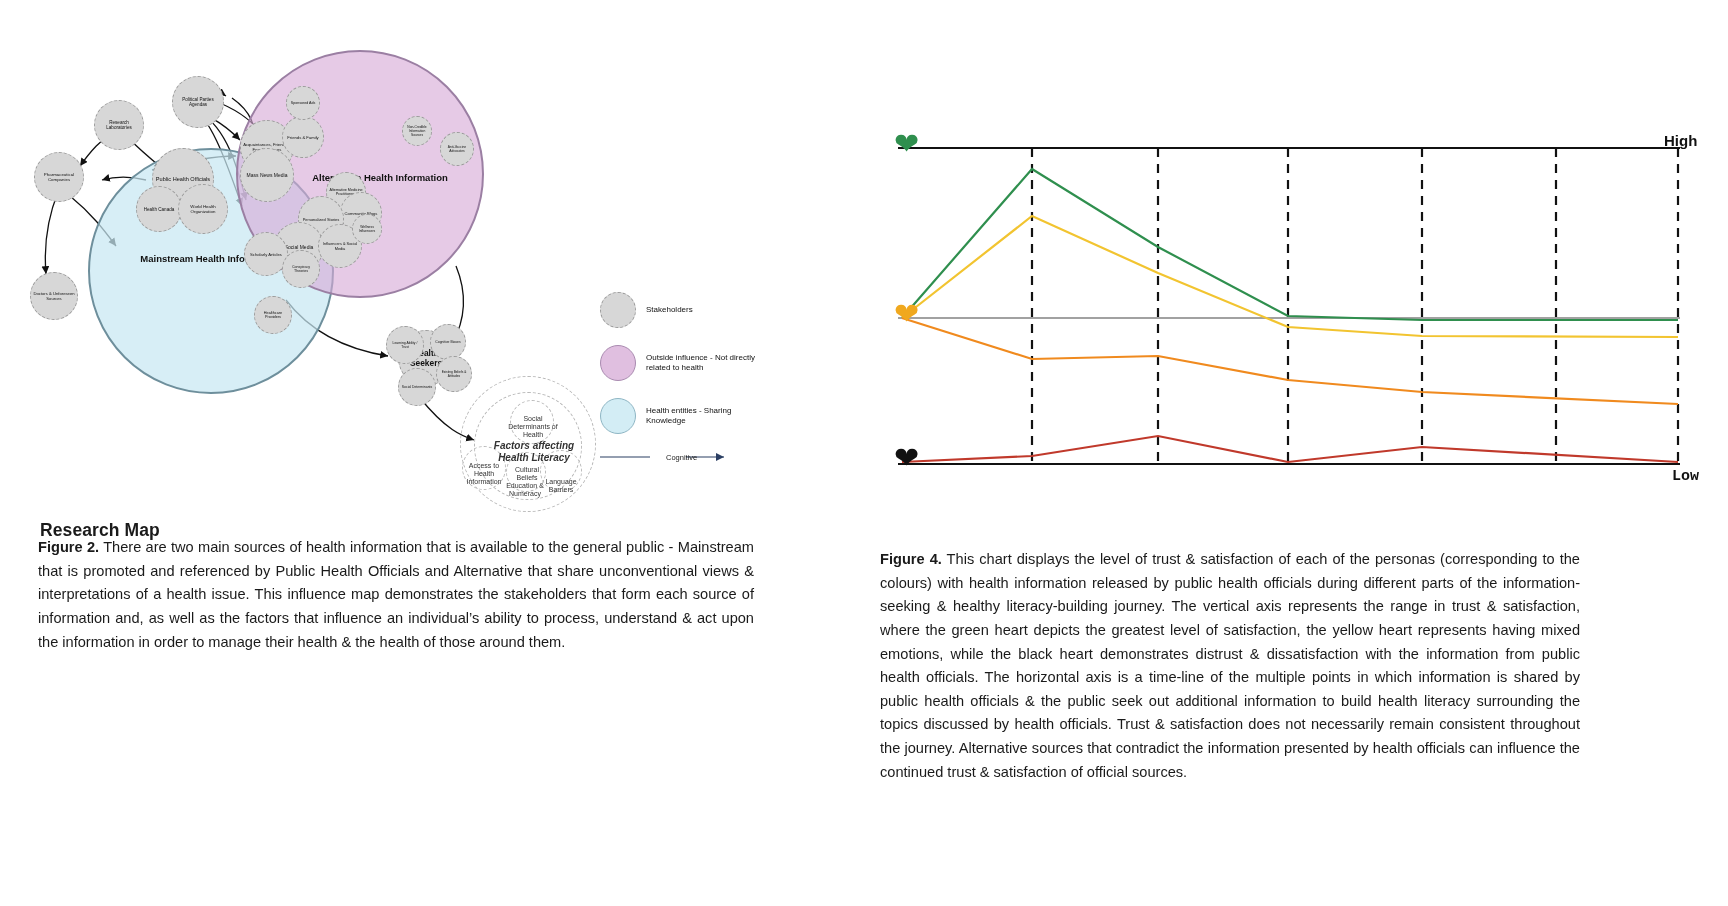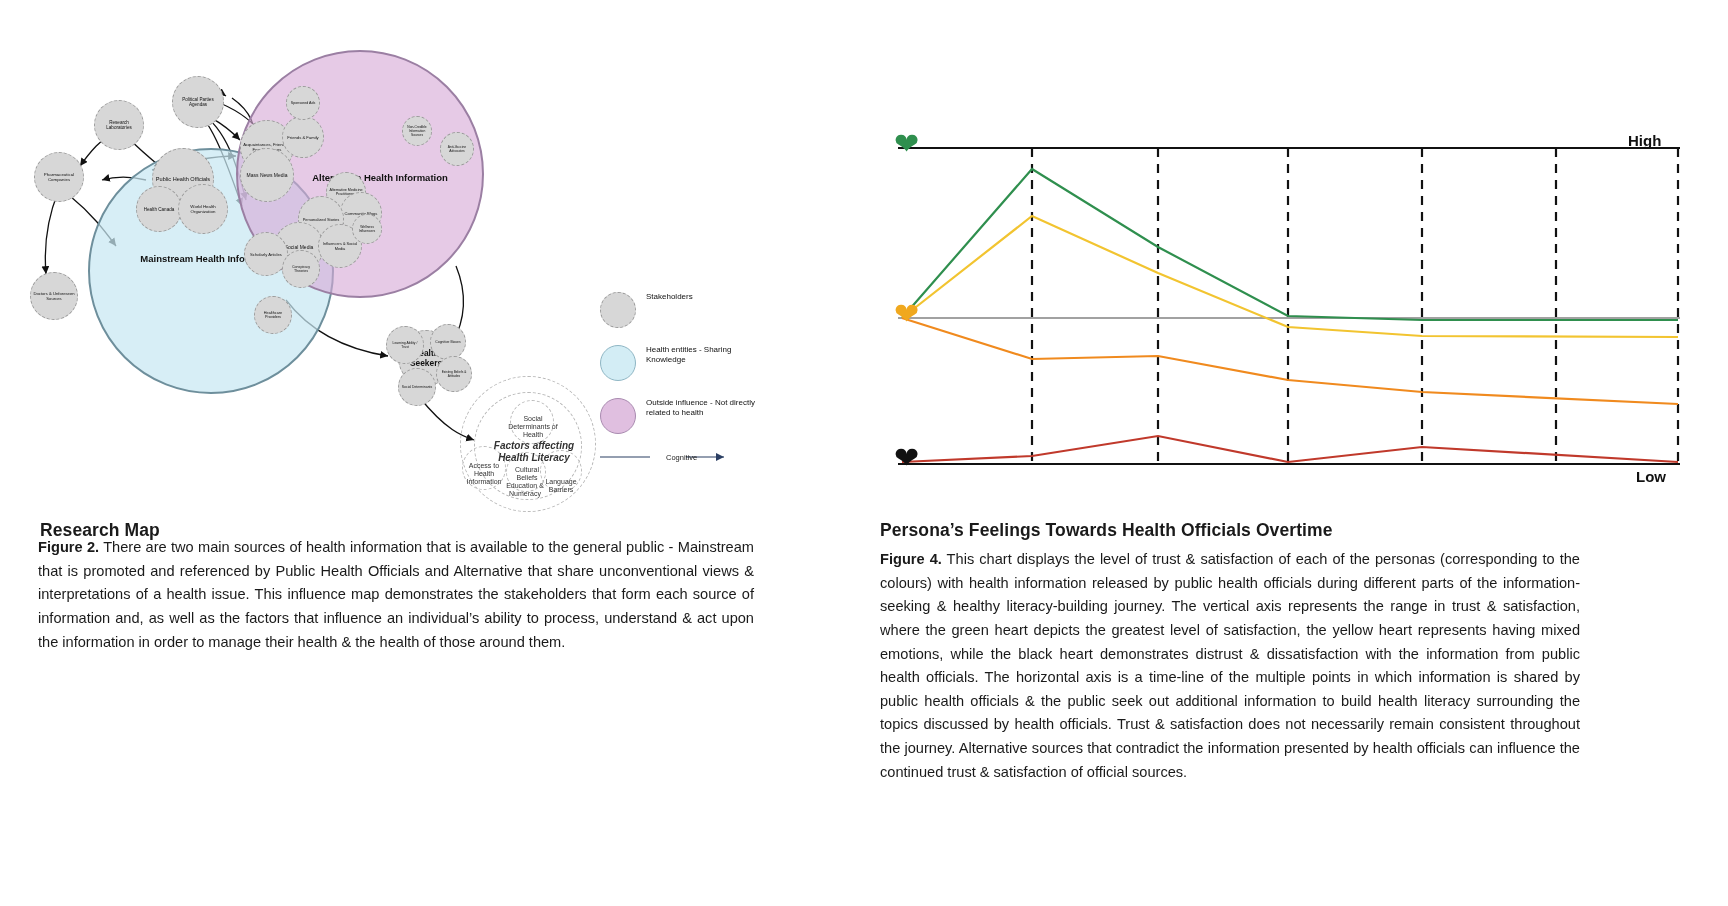--- a/index.html
+++ b/index.html
@@ -110,20 +110,21 @@
   }
   .legend {
     position: absolute;
     left: 600px;
     top: 292px;
     width: 250px;
     font-size: 8px;
   }
   .legend-row {
     display: flex;
+    align-items: center;
     margin-bottom: 17px;
   }
   .legend-swatch {
     width: 34px; height: 34px;
     border-radius: 50%;
     margin-right: 10px;
     flex: 0 0 auto;
   }
   .sw-stake { background: #d7d7d7; border: 1.3px dashed #9b9b9b; }
   .sw-main { background: rgba(200,232,242,0.8); border: 1.5px solid #8fb6c4; }
@@ -138,20 +139,21 @@
   .chart-holder {
     position: absolute;
     left: 0; top: 0;
     width: 848px; height: 520px;
   }
   .axis-label {
     position: absolute;
     font-size: 15px;
     font-weight: bold;
     color: #111;
+    margin-left: 36px;
   }
   .heart {
     position: absolute;
     font-size: 30px;
     line-height: 1;
   }
 </style>
 </head>
 <body>
 
@@ -288,26 +290,26 @@
       <div class="dashed-label" style="left:504px; top:466px; width:46px;">Cultural Beliefs</div>
       <div class="dashed-label" style="left:538px; top:478px; width:46px;">Language Barriers</div>
       <div class="dashed-label" style="left:500px; top:482px; width:50px;">Education &amp; Numeracy</div>
 
       <div class="legend">
         <div class="legend-row">
           <div class="legend-swatch sw-stake"></div>
           <div class="legend-text">Stakeholders</div>
         </div>
         <div class="legend-row">
+          <div class="legend-swatch sw-alt"></div>
+          <div class="legend-text" style="max-width:116px;">Outside influence - Not directly related to health</div>
+        </div>
+        <div class="legend-row">
           <div class="legend-swatch sw-main"></div>
           <div class="legend-text" style="max-width:110px;">Health entities - Sharing Knowledge</div>
-        </div>
-        <div class="legend-row">
-          <div class="legend-swatch sw-alt"></div>
-          <div class="legend-text" style="max-width:116px;">Outside influence - Not directly related to health</div>
         </div>
         <div class="legend-arrow-row">
           <svg width="128" height="12">
             <line x1="0" y1="6" x2="50" y2="6" stroke="#2b3f63" stroke-width="1.2"></line>
             <line x1="86" y1="6" x2="124" y2="6" stroke="#2b3f63" stroke-width="1.2" marker-end="url(#ah2)"></line>
           </svg>
           <span style="position:absolute; left:66px;">Cognitive</span>
         </div>
       </div>
     </div>
@@ -342,20 +344,19 @@
         <polyline fill="none" stroke="#f08a1e" stroke-width="2.2" points="22,318 152,359 278,356 408,380 542,392 798,404"></polyline>
 
         <polyline fill="none" stroke="#c0392b" stroke-width="2.2" points="22,462 152,456 278,436 408,462 542,447 798,462"></polyline>
       </svg>
 
       <div class="heart" style="left:14px; top:129px; color:#2f8f4e;">❤</div>
       <div class="heart" style="left:14px; top:299px; color:#f0a81e;">❤</div>
       <div class="heart" style="left:14px; top:443px; color:#111111;">❤</div>
 
       <div class="axis-label" style="left:748px; top:132px;">High</div>
-      <div class="axis-label" style="left:756px; top:468px;">Low</div>
+      <div class="axis-label" style="left:756px; top:468px;font-family:Liberation Mono, monospace;">Low</div>
     </div>
 
-    <div class="fig-title" id="persona-chart-title">Persona’s Feelings Towards Health Officials Overtime</div>
     <div class="fig-caption" id="persona-chart-caption"><b>Figure 4.</b><span> This chart displays the level of trust &amp; satisfaction of each of the personas (corresponding to the colours) with health information released by public health officials during different parts of the information-seeking &amp; healthy literacy-building journey. The vertical axis represents the range in trust &amp; satisfaction, where the green heart depicts the greatest level of satisfaction, the yellow heart represents having mixed emotions, while the black heart demonstrates distrust &amp; dissatisfaction with the information from public health officials. The horizontal axis is a time-line of the multiple points in which information is shared by public health officials &amp; the public seek out additional information to build health literacy surrounding the topics discussed by health officials. Trust &amp; satisfaction does not necessarily remain consistent throughout the journey. Alternative sources that contradict the information presented by health officials can influence the continued trust &amp; satisfaction of official sources.</span></div>
   </div>
 
 </div>
 
 </body></html>

